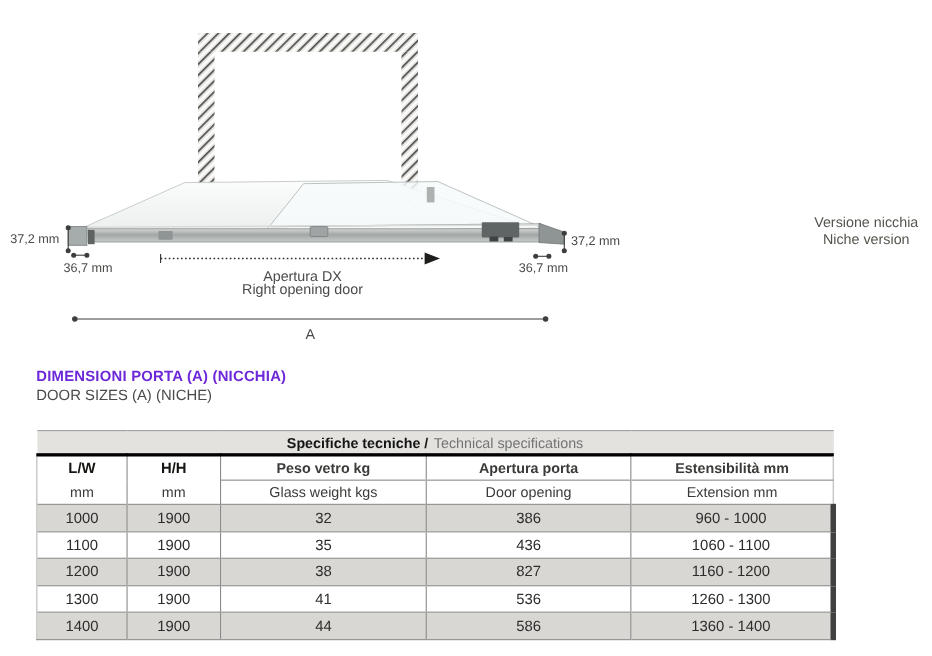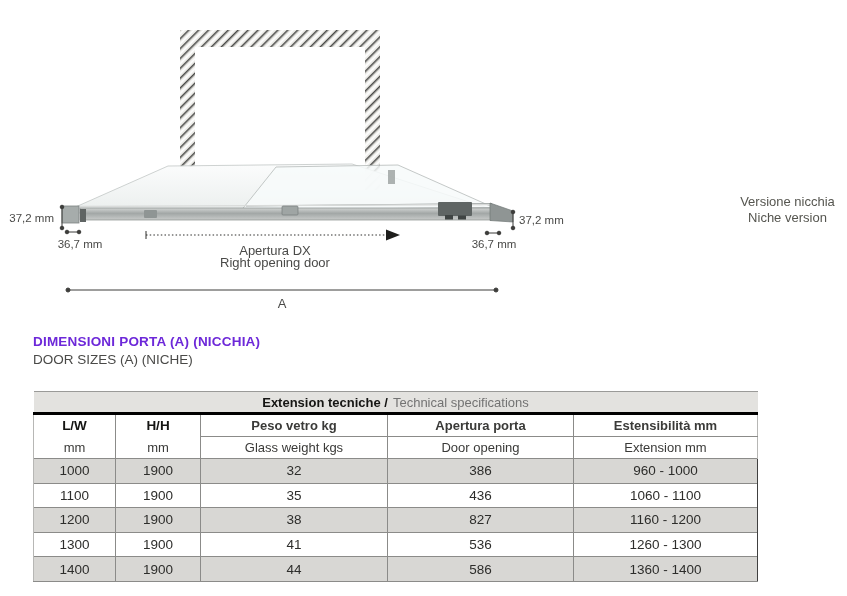--- a/index.html
+++ b/index.html
@@ -24,21 +24,21 @@
   .caption-row .r { margin-left:5px; color:#737373; }
   .hdr td { height:21px; color:#3a3a38; }
   .hdr td + td { border-left:1px solid #8b8b89; }
   .hdr td:first-child { border-left:1px solid #b7b7b5; }
   .hdr td:last-child  { border-right:1px solid #b7b7b5; }
   .hdr1 td.u { border-bottom:1px solid #8b8b89;font-weight:bold; }
   .hdr .bold-col { font-weight:bold; font-size:13.5px; color:#151513; }
   .data td { height:23.6px; border-top:1px solid #8b8b89; font-size:13.5px; }
   .data td + td { border-left:1px solid #8b8b89; }
   .data td:first-child { border-left:1px solid #b7b7b5; }
-  .data td:last-child  { border-right:1px solid #404040; }
+  .data td:last-child  { border-right:5px solid #404040; }
   .data.last td { border-bottom:1px solid #8b8b89; }
   .row-shade td { background:#d8d7d4; }
   svg { position:absolute; left:0; top:0; }
 </style>
 </head>
 <body>
 
 <div class="page">
 
   <svg width="560" height="330" viewBox="0 0 560 330">
@@ -148,21 +148,21 @@
     <colgroup>
       <col style="width:82px">
         <col style="width:85px">
         <col style="width:187px">
       <col style="width:186px">
         <col style="width:184px">
     </colgroup>
     <tbody>
       <tr class="caption-row">
         <td colspan="5">
-          <span class="b">Extension tecniche /</span><span class="r">Technical specifications</span>
+          <span class="b">Specifiche tecniche /</span><span class="r">Technical specifications</span>
         </td>
       </tr>
       <tr class="hdr hdr1">
         <td class="bold-col">L/W</td>
         <td class="bold-col">H/H</td>
         <td class="u">Peso vetro kg</td>
         <td class="u">Apertura porta</td>
         <td class="u">Estensibilità mm</td>
       </tr>
       <tr class="hdr hdr2">

